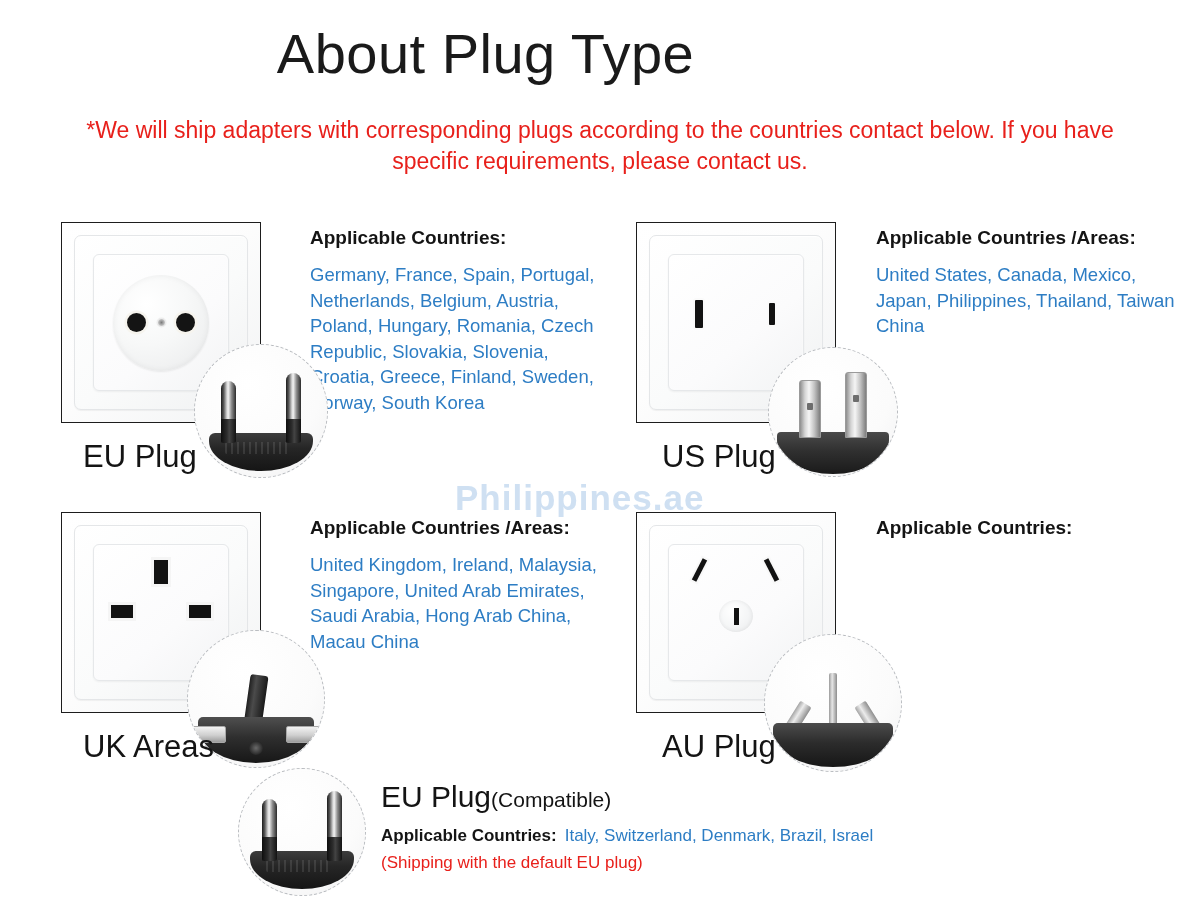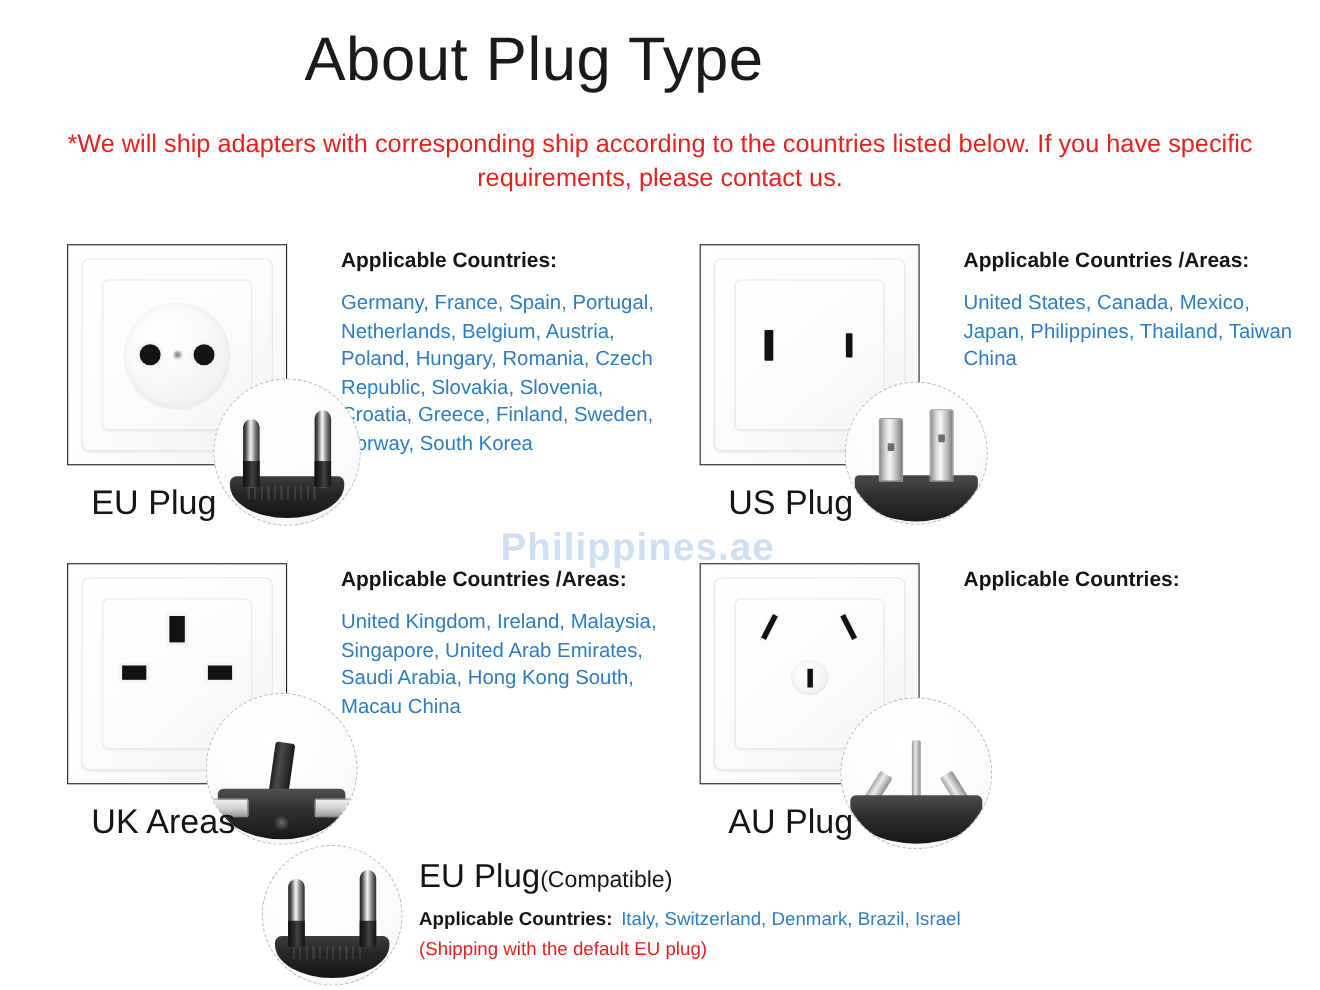--- a/index.html
+++ b/index.html
@@ -266,21 +266,21 @@
   .bot-row .lbl{font-weight:700;color:#141414;}
   .bot-row .vals{color:#2d7dc4;margin-left:8px;}
   .bot-note{margin-top:4px;font-size:17px;line-height:23px;color:#e8201b;white-space:nowrap;}
 </style>
 </head>
 <body>
 
 <div id="page">
 
   <div class="title">About Plug Type</div>
-  <div class="subtitle">*We will ship adapters with corresponding ship according to the countries listed below. If you have specific requirements, please contact us.</div>
+  <div class="subtitle">*We will ship adapters with corresponding plugs according to the countries contact below. If you have specific requirements, please contact us.</div>
 
   <div class="block blk-eu">
     <div class="socket">
       <div class="ring1"></div>
       <div class="ring2"></div>
       <div class="face">
         <div class="eu-recess">
           <div class="eu-hole l"></div>
           <div class="eu-hole r"></div>
           <div class="eu-pin"></div>
@@ -332,21 +332,21 @@
     </div>
     <div class="inset uk">
       <div class="ukp-earth"></div>
       <div class="ukp-body"></div>
       <div class="ukp-pin l"></div>
       <div class="ukp-pin r"></div>
     </div>
     <div class="plug-name">UK Areas</div>
     <div class="txtcol">
       <div class="ac-head">Applicable Countries /Areas:</div>
-      <div class="ac-list">United Kingdom, Ireland, Malaysia, Singapore, United Arab Emirates, Saudi Arabia, Hong Kong South, Macau China</div>
+      <div class="ac-list">United Kingdom, Ireland, Malaysia, Singapore, United Arab Emirates, Saudi Arabia, Hong Arab China, Macau China</div>
     </div>
   </div>
 
   <div class="block blk-au">
     <div class="socket">
       <div class="ring1"></div>
       <div class="ring2"></div>
       <div class="face">
         <div class="au-slot l"></div>
         <div class="au-slot r"></div>

